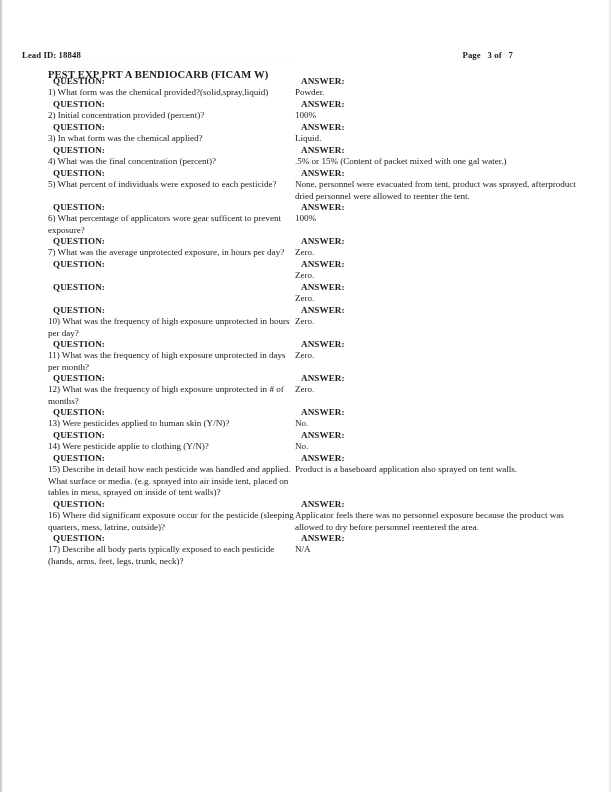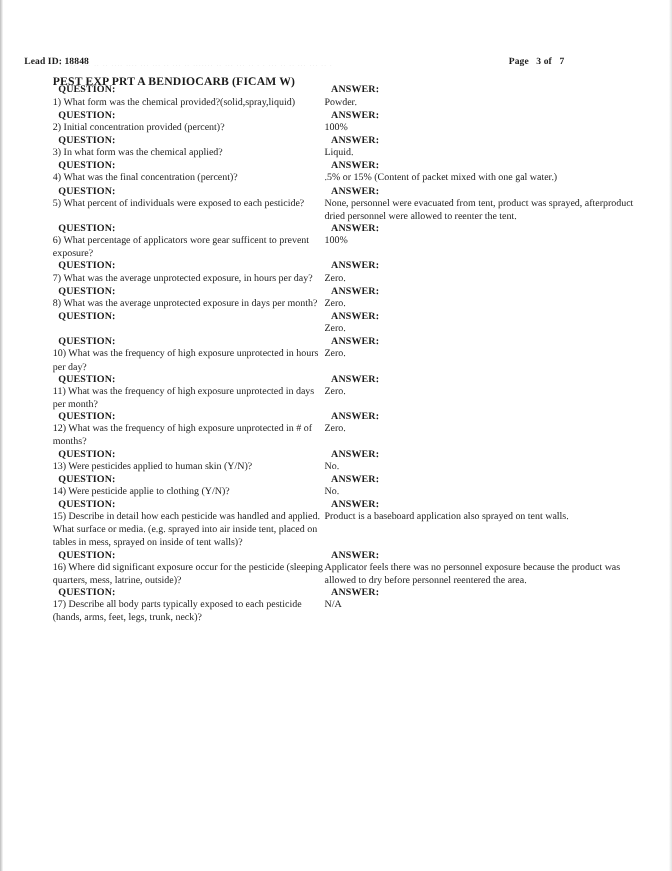--- a/index.html
+++ b/index.html
@@ -203,21 +203,20 @@
           <div class="txt">7) What was the average unprotected exposure, in hours per day?</div>
         </div>
         <div class="col-a">
           <div class="lbl">ANSWER:</div>
           <div class="txt">Zero.</div>
         </div>
       </div>
       <div class="qa-block" style="position: absolute; left: 0px; top: 183px;">
         <div class="col-q">
           <div class="lbl">QUESTION:</div>
-          <div class="txt">8) What was the average unprotected exposure in days per month?</div>
         </div>
         <div class="col-a">
           <div class="lbl">ANSWER:</div>
           <div class="txt">Zero.</div>
         </div>
       </div>
       <div class="qa-block" style="position: absolute; left: 0px; top: 206px;">
         <div class="col-q">
           <div class="lbl">QUESTION:</div>
         </div>

